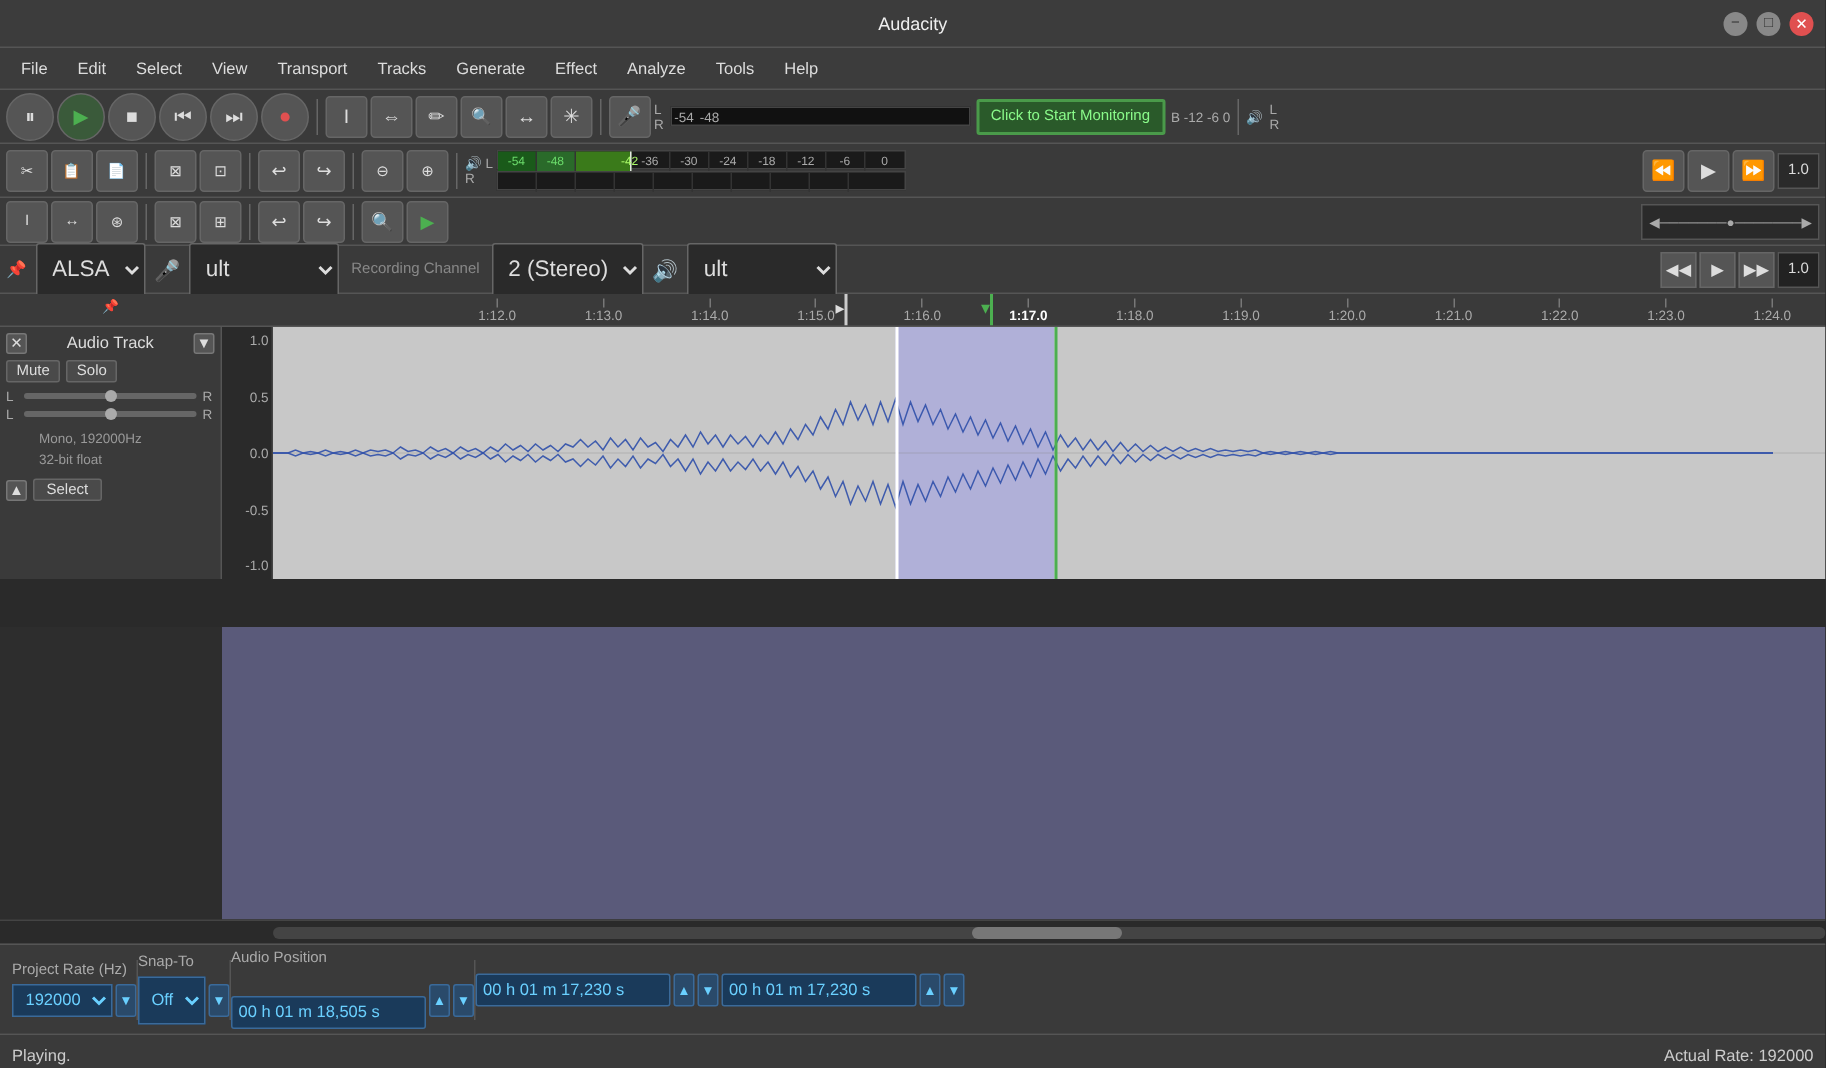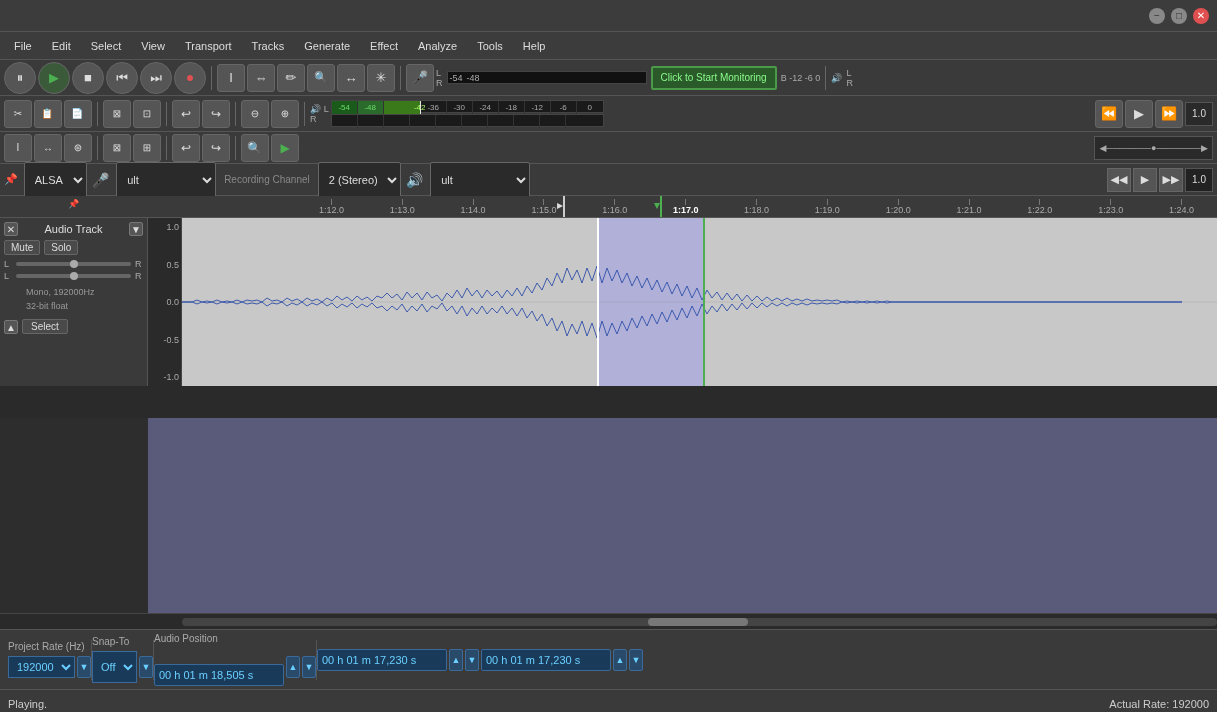--- a/index.html
+++ b/index.html
@@ -114,21 +114,21 @@
       align-items: center;
       padding: 0 4px;
       gap: 4px;
       border-bottom: 1px solid #555;
     }
     .device-select {
       background: #2a2a2a;
       border: 1px solid #666;
       color: #ddd;
       padding: 2px 6px;
-      font-size: 11px;
+      font-size: 15px;
       cursor: pointer;
       height: 36px;
       border-radius: 2px;
     }
     .playback-icon { font-size: 14px; color: #888; margin: 0 2px; }
 
     
     .speed-controls {
       display: flex;
       align-items: center;
@@ -442,20 +442,21 @@
     #waveform-svg {
       width: 100%;
       height: 100%;
     }
   </style>
 </head>
 <body>
 
 <div id="titlebar">
   <div style="width:60px;"></div>
+  <div class="title">Audacity</div>
   <div class="win-controls">
     <button class="win-btn minimize">−</button>
     <button class="win-btn maximize">□</button>
     <button class="win-btn close">✕</button>
   </div>
 </div>
 
 <div id="menubar">
   <div class="menu-item">File</div>
   <div class="menu-item">Edit</div>

